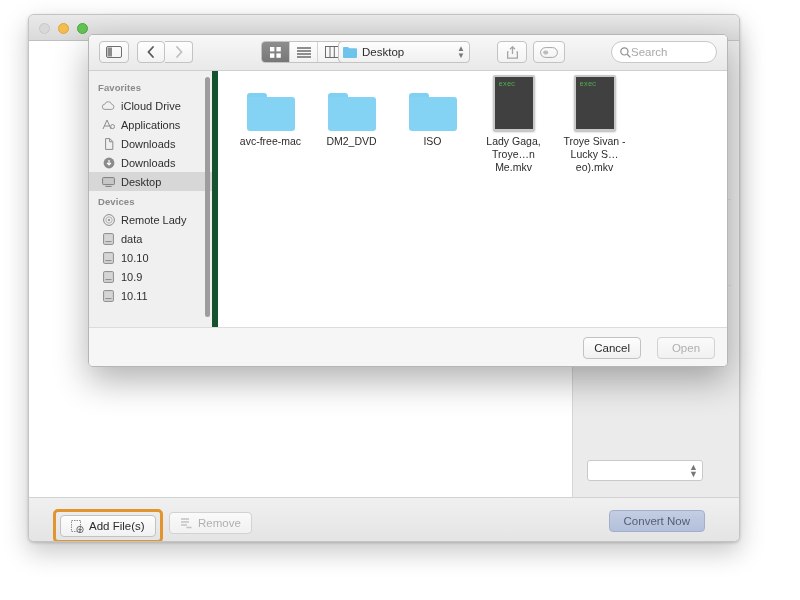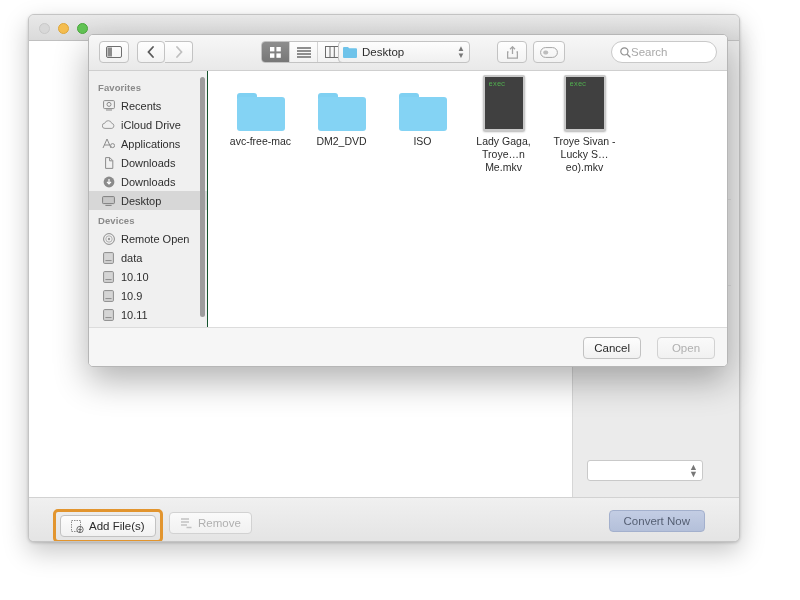--- a/index.html
+++ b/index.html
@@ -142,22 +142,22 @@
   }
   .search-field {
     position: absolute; top: 6px; right: 10px; width: 106px; height: 22px;
     background: #fff; border: 1px solid #c9c9c9; border-radius: 11px;
     display: flex; align-items: center; padding: 0 8px;
     font-size: 11.5px; color: #a9a9a9;
   }
 
   .sheet-main { position: absolute; top: 36px; left: 0; right: 0; bottom: 39px; display: flex; }
   .sidebar {
-    width: 119px; background: #f0f0f0;
-    border-right: 1px solid #14532d;
+    width: 129px; background: #f0f0f0;
+    border-right: 6px solid #14532d;
     position: relative; overflow: hidden;
     padding-top: 6px;
   }
   .sb-head {
     font-size: 9.5px; color: #8a8a8a; font-weight: bold;
     padding: 5px 0 3px 9px; letter-spacing: 0.1px;
   }
   .sb-item {
     height: 19px; display: flex; align-items: center; gap: 6px;
     padding-left: 13px; font-size: 11px; color: #2e2e2e;
@@ -351,30 +351,20 @@
         </svg>
         <span>Search</span>
       </div>
     </div>
 
     <div class="sheet-main">
       <div class="sidebar">
 
         <div class="sb-head">Favorites</div>
 
-        <div class="sb-item">
-          <span class="icon-sm">
-            <svg width="12" height="11" viewBox="0 0 12 11">
-                <rect x="0.6" y="0.6" width="10.8" height="8" rx="1" fill="none" stroke="#8b8b8b"></rect>
-                <path d="M3 10h6" stroke="#8b8b8b"></path>
-                <circle cx="6" cy="4.4" r="2" fill="none" stroke="#8b8b8b"></circle>
-              </svg>
-          </span>
-          <span>Recents</span>
-        </div>
 
         <div class="sb-item">
           <span class="icon-sm">
             <svg width="13" height="9" viewBox="0 0 13 9">
                 <path d="M3 8.4a2.6 2.6 0 01-.2-5.2A3.6 3.6 0 019.7 3.3 2.6 2.6 0 019.9 8.4z" fill="none" stroke="#9a9a9a"></path>
               </svg>
           </span>
           <span>iCloud Drive</span>
         </div>
 
@@ -421,21 +411,21 @@
         <div class="sb-head">Devices</div>
 
         <div class="sb-item">
           <span class="icon-sm">
             <svg width="12" height="12" viewBox="0 0 12 12">
                 <circle cx="6" cy="6" r="5.4" fill="none" stroke="#8b8b8b"></circle>
                 <circle cx="6" cy="6" r="3.2" fill="none" stroke="#b0b0b0"></circle>
                 <circle cx="6" cy="6" r="1.2" fill="#9a9a9a"></circle>
               </svg>
           </span>
-          <span>Remote Open</span>
+          <span>Remote Lady</span>
         </div>
 
         <div class="sb-item">
           <span class="icon-sm">
             <svg width="11" height="12" viewBox="0 0 11 12">
                 <rect x="0.6" y="0.6" width="9.8" height="10.8" rx="1" fill="#d5d5d5" stroke="#8b8b8b"></rect>
                 <path d="M2.4 8.6h6.2" stroke="#8b8b8b"></path>
               </svg>
           </span>
           <span>data</span>

